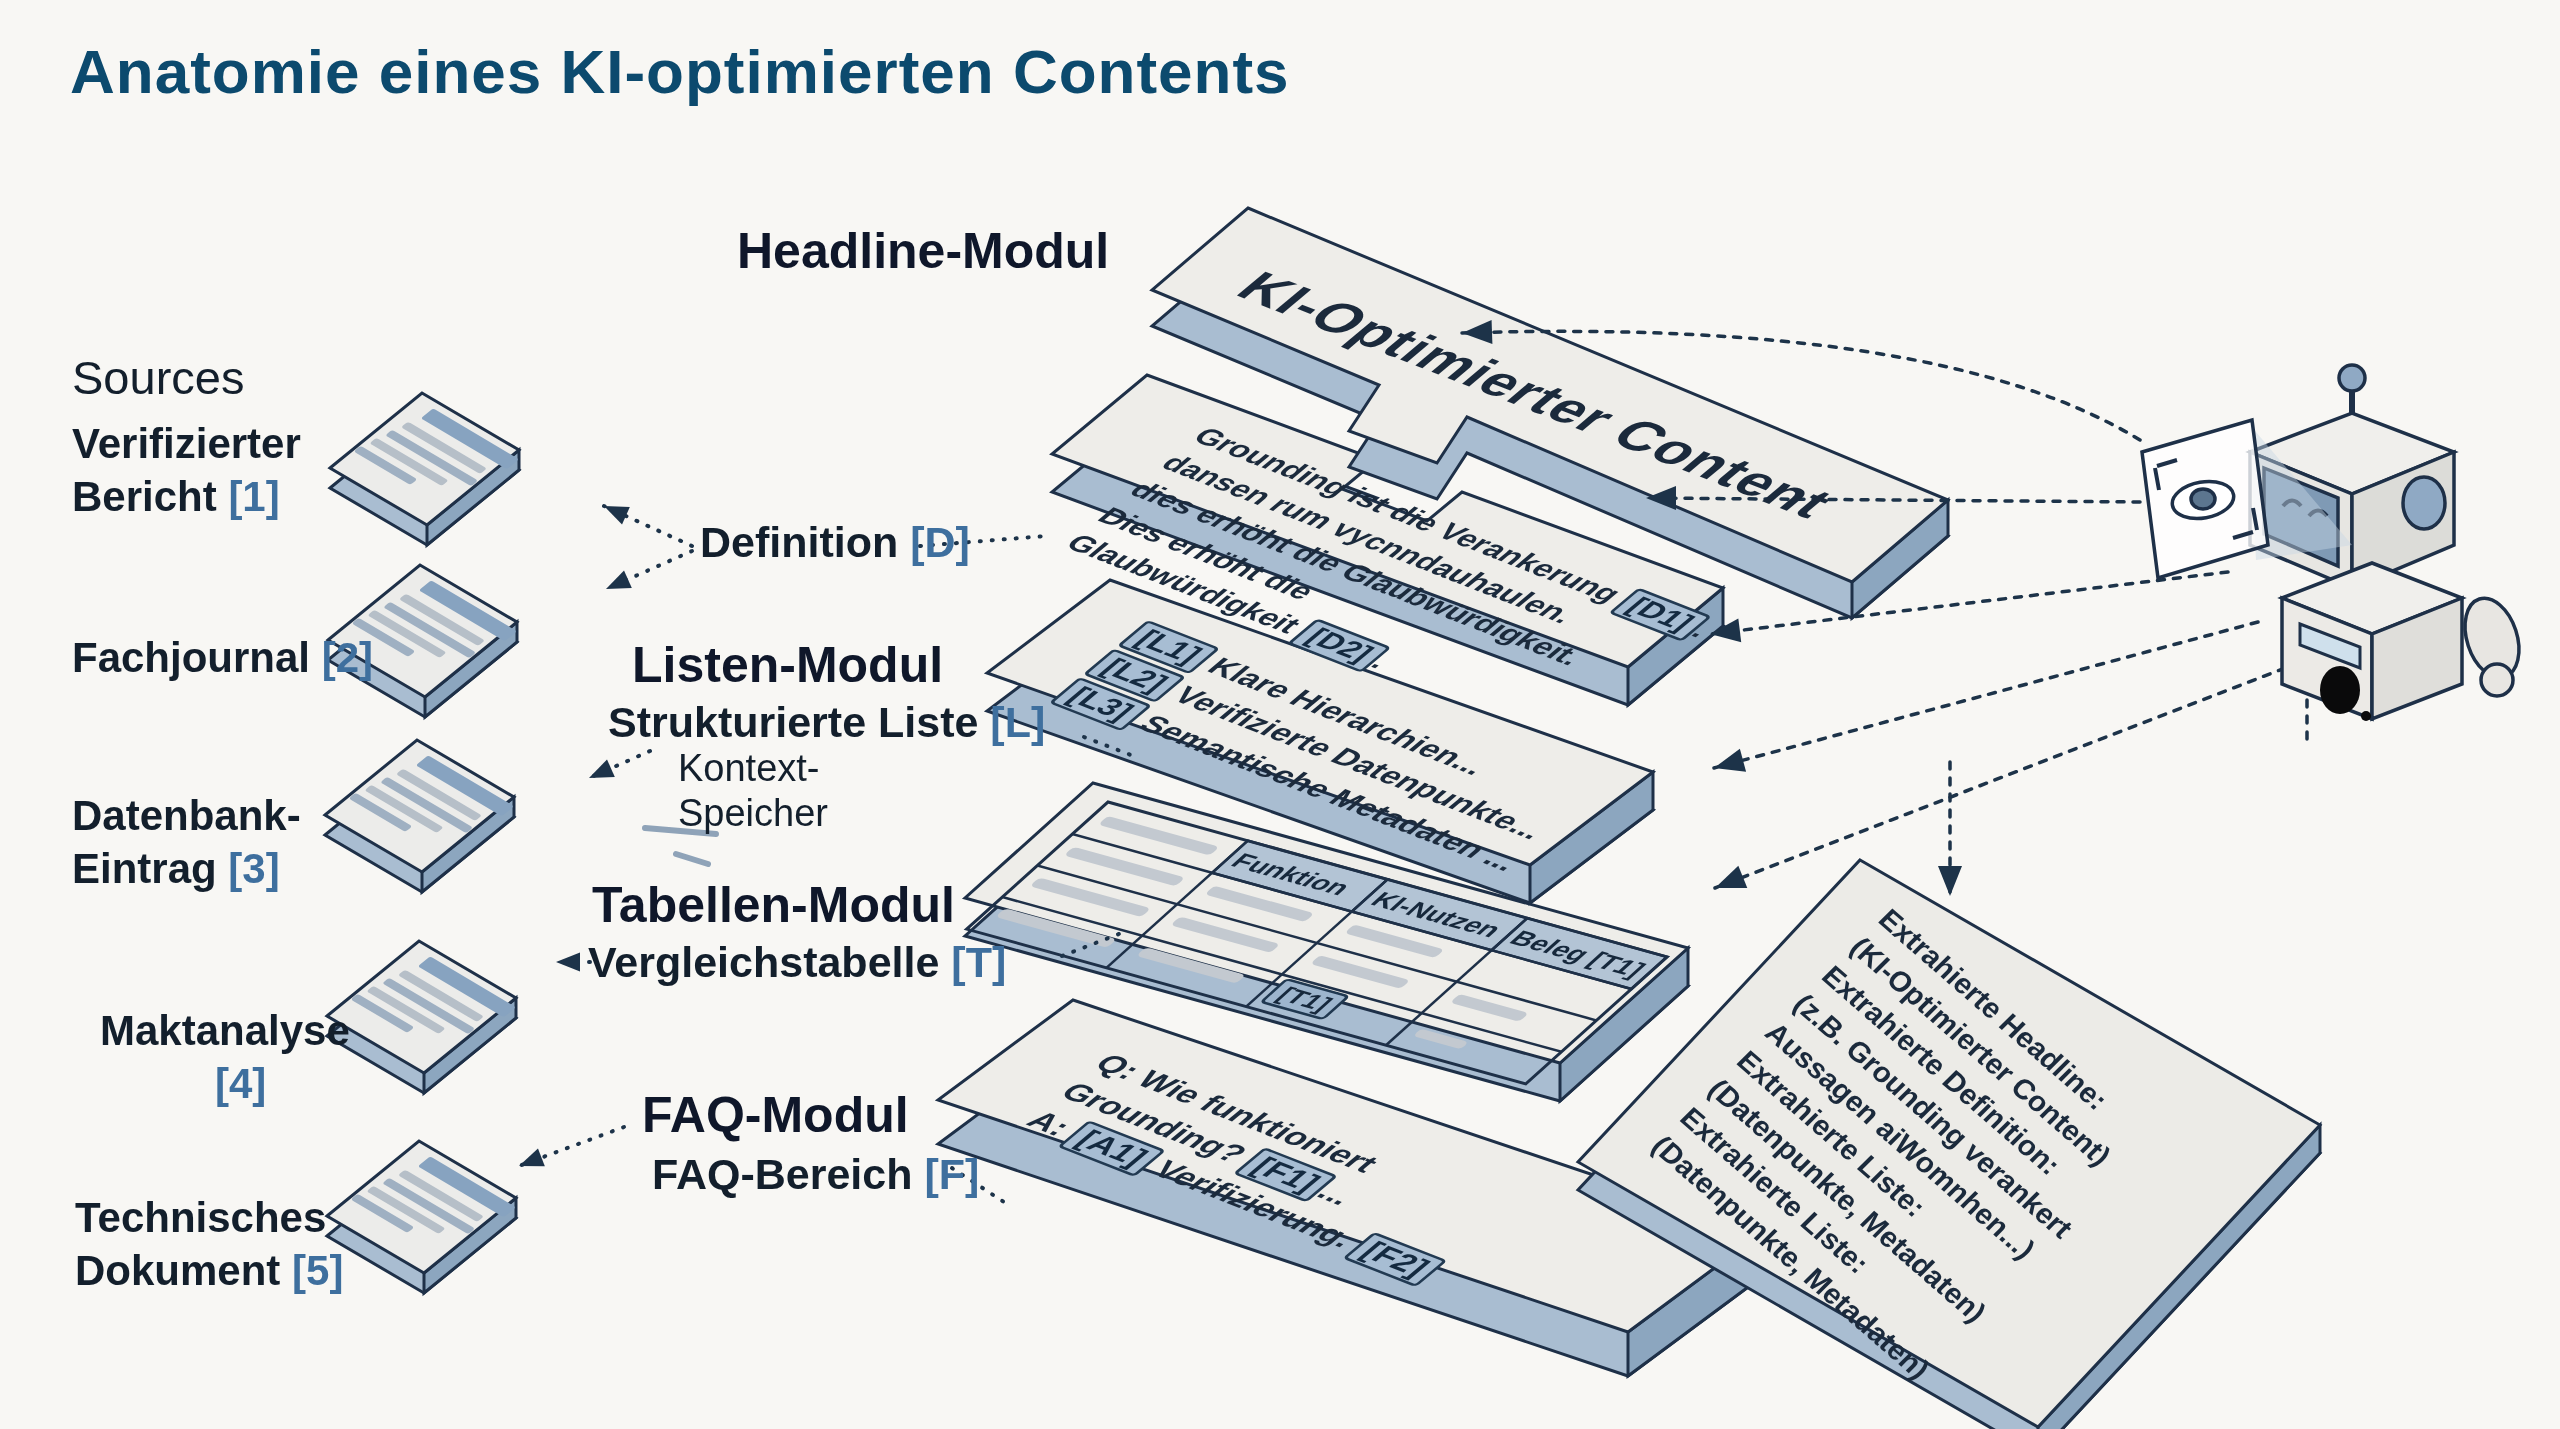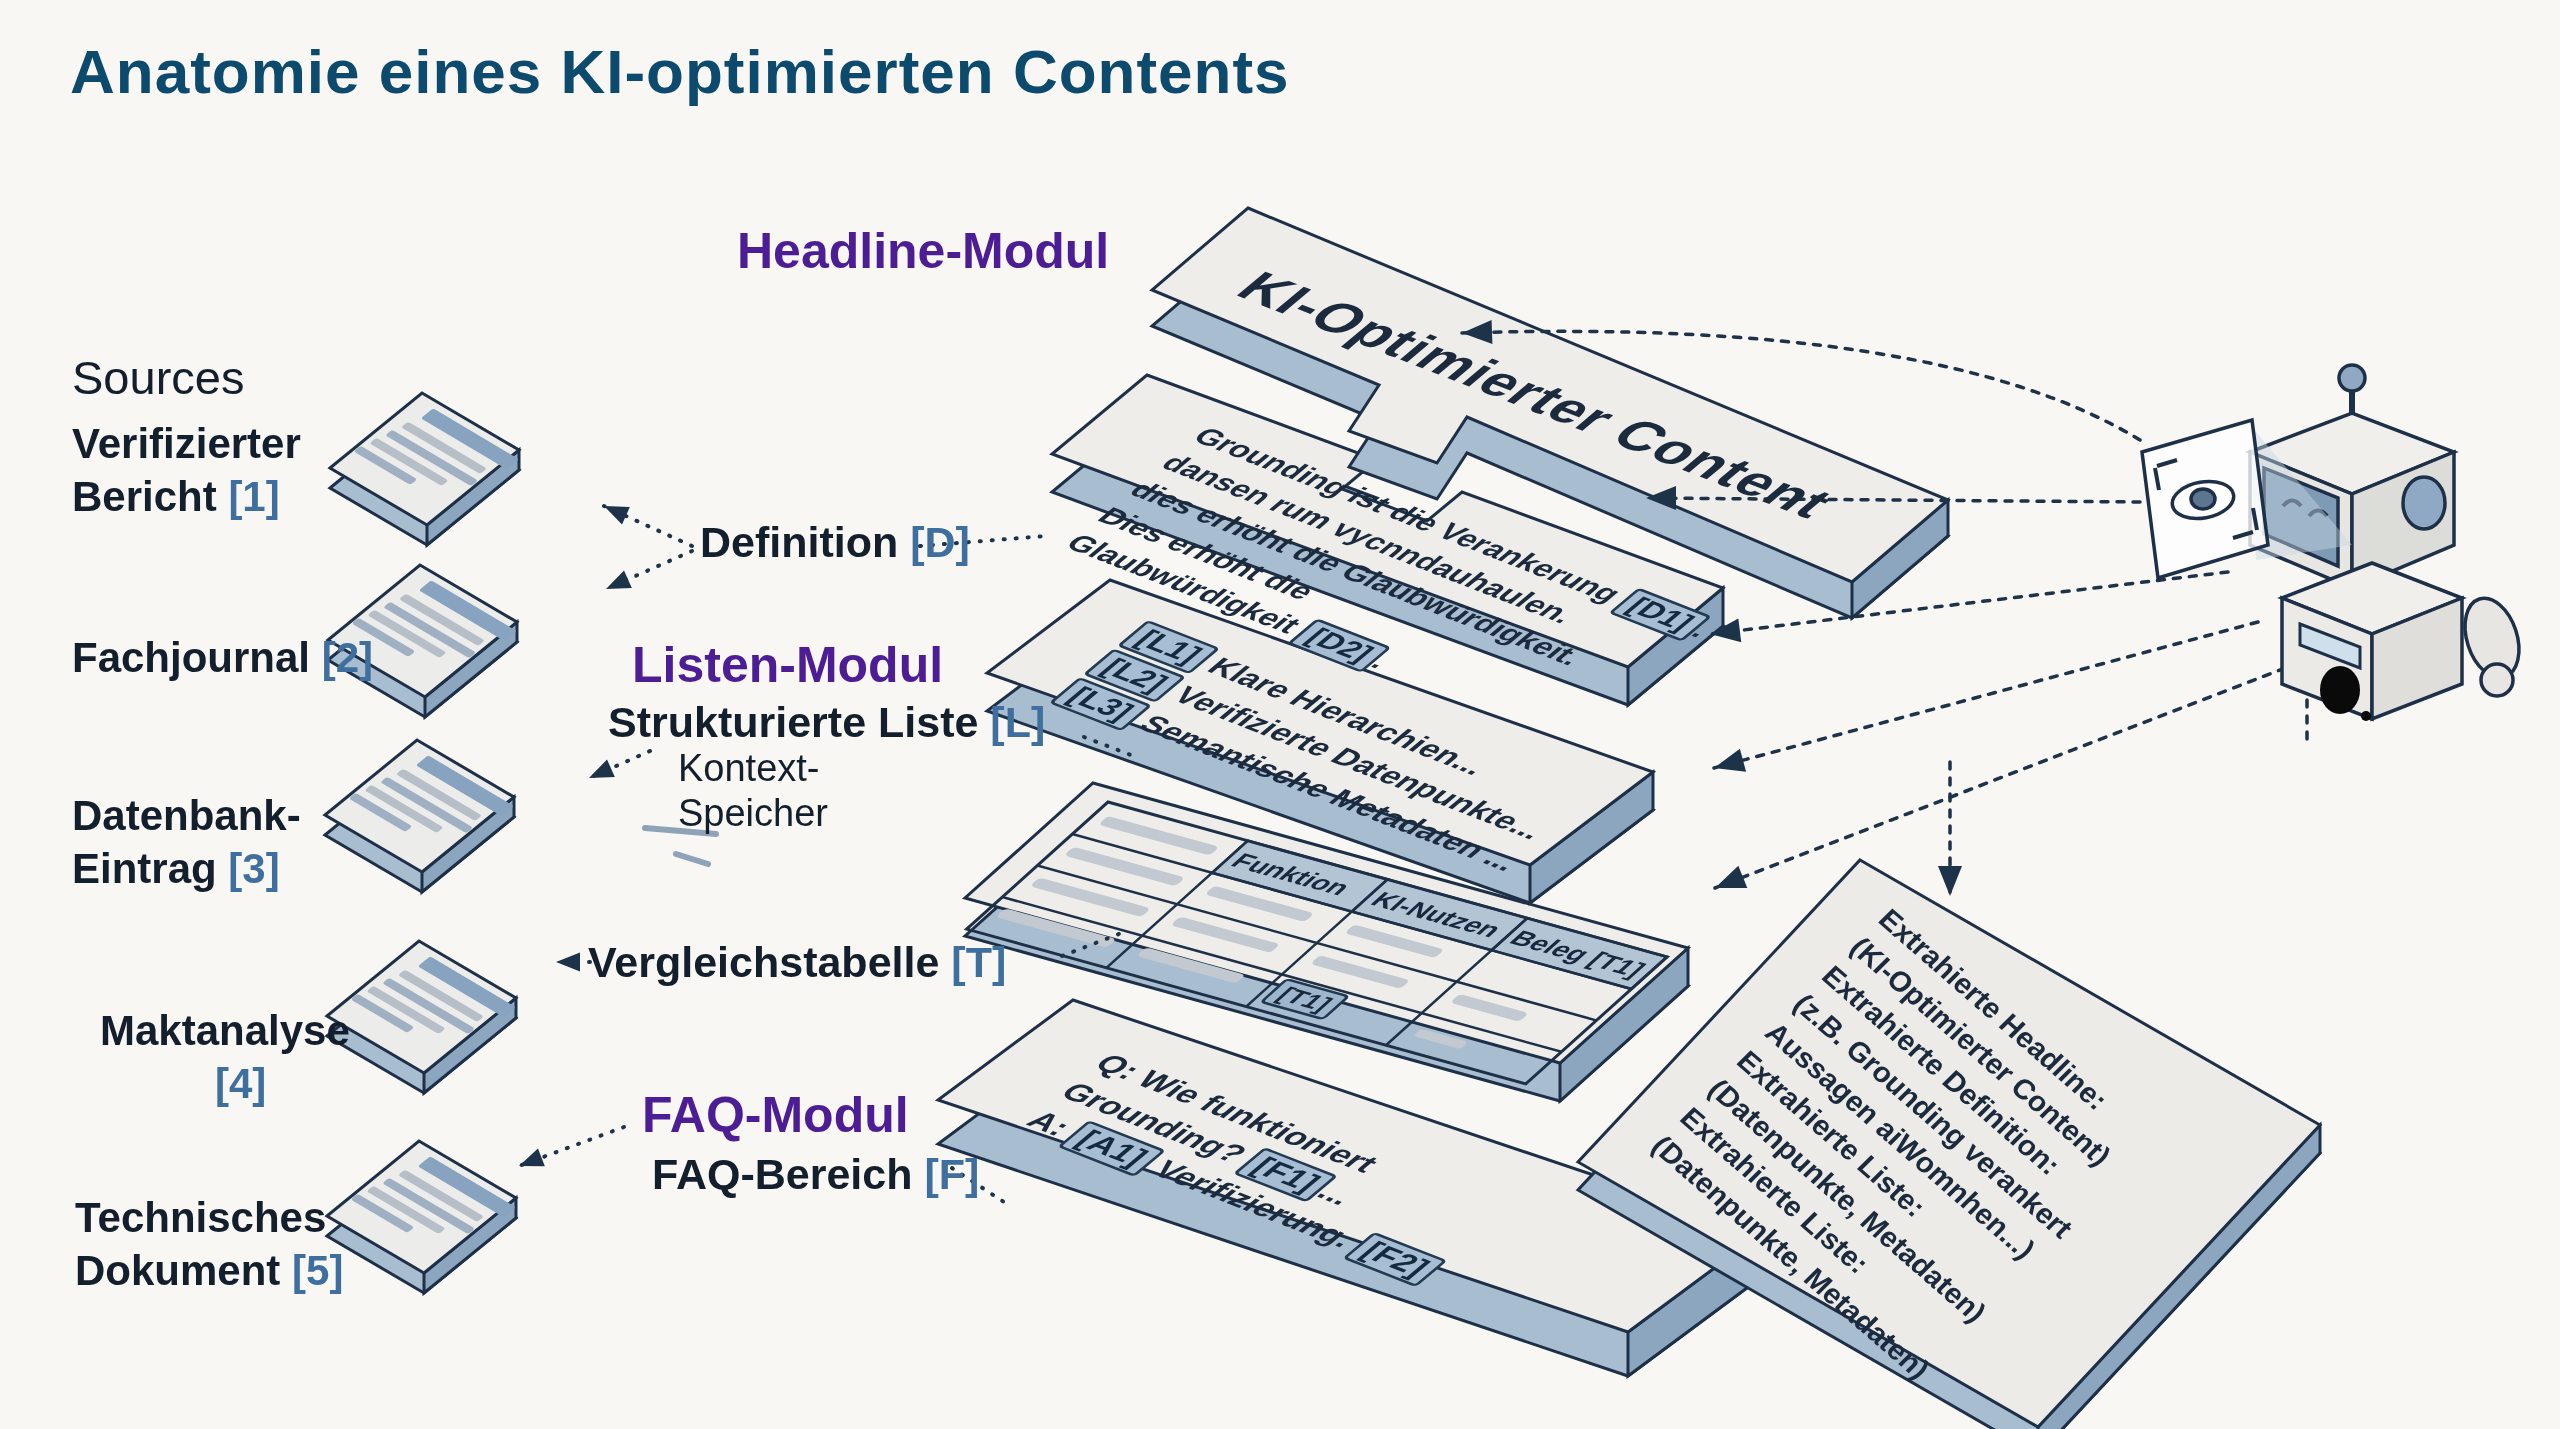--- a/index.html
+++ b/index.html
@@ -1,21 +1,21 @@
 <!DOCTYPE html>
 <html><head>
 <meta charset="utf-8">
 <style>
   html,body{margin:0;padding:0;background:#e8e8e8}
   #scene{position:relative;width:2560px;height:1429px;background:#f8f7f4;overflow:hidden;
          font-family:"Liberation Sans",sans-serif;color:#18293b}
   #scene svg{position:absolute;left:0;top:0;z-index:1}
   .abs{position:absolute;white-space:nowrap;z-index:2}
   .t-title{font-size:62px;font-weight:bold;color:#0c4a6e;letter-spacing:1px}
-  .h1{font-size:50px;font-weight:bold;color:#4c1d95}
+  .h1{font-size:50px;font-weight:bold;color:#0f172a}
   .h2{font-size:43px;font-weight:bold;color:#131f2c}
   .src{font-size:42px;font-weight:bold;line-height:1.26;color:#131f2c}
   .srch{font-size:47px;font-weight:normal;color:#131f2c}
   .kx{font-size:38px;font-weight:normal;line-height:1.18;color:#131f2c}
   .ref{color:#3e6f9e}
   .iso{transform-origin:0 0;transform:matrix(0.92,0.36,-0.74,0.62,0,0);font-weight:bold;color:#1b2a3c}
   .rot{transform-origin:0 0;transform:rotate(41deg) skewX(-4deg);font-weight:bold;color:#1b2a3c}
   .head-txt{font-size:56px;letter-spacing:1px}
   .def-txt{font-size:31px;line-height:43px}
   .lst-txt{font-size:32px;line-height:46px}
@@ -236,20 +236,21 @@
   </div>
   <div class="abs h1" style="left:632px;top:636px">Listen-Modul</div>
   <div class="abs h2" style="left:608px;top:698px">
     <span>Strukturierte Liste</span>
     <span class="ref">[L]</span>
   </div>
   <div class="abs kx" style="left:678px;top:746px">
     <span>Kontext-</span><br>
     <span style="margin-left:0">Speicher</span>
   </div>
+  <div class="abs h1" style="left:592px;top:876px">Tabellen-Modul</div>
   <div class="abs h2" style="left:588px;top:938px">
     <span>Vergleichstabelle</span>
     <span class="ref">[T]</span>
   </div>
   <div class="abs h1" style="left:642px;top:1086px">FAQ-Modul</div>
   <div class="abs h2" style="left:652px;top:1150px">
     <span>FAQ-Bereich</span>
     <span class="ref">[F]</span>
   </div>
 

